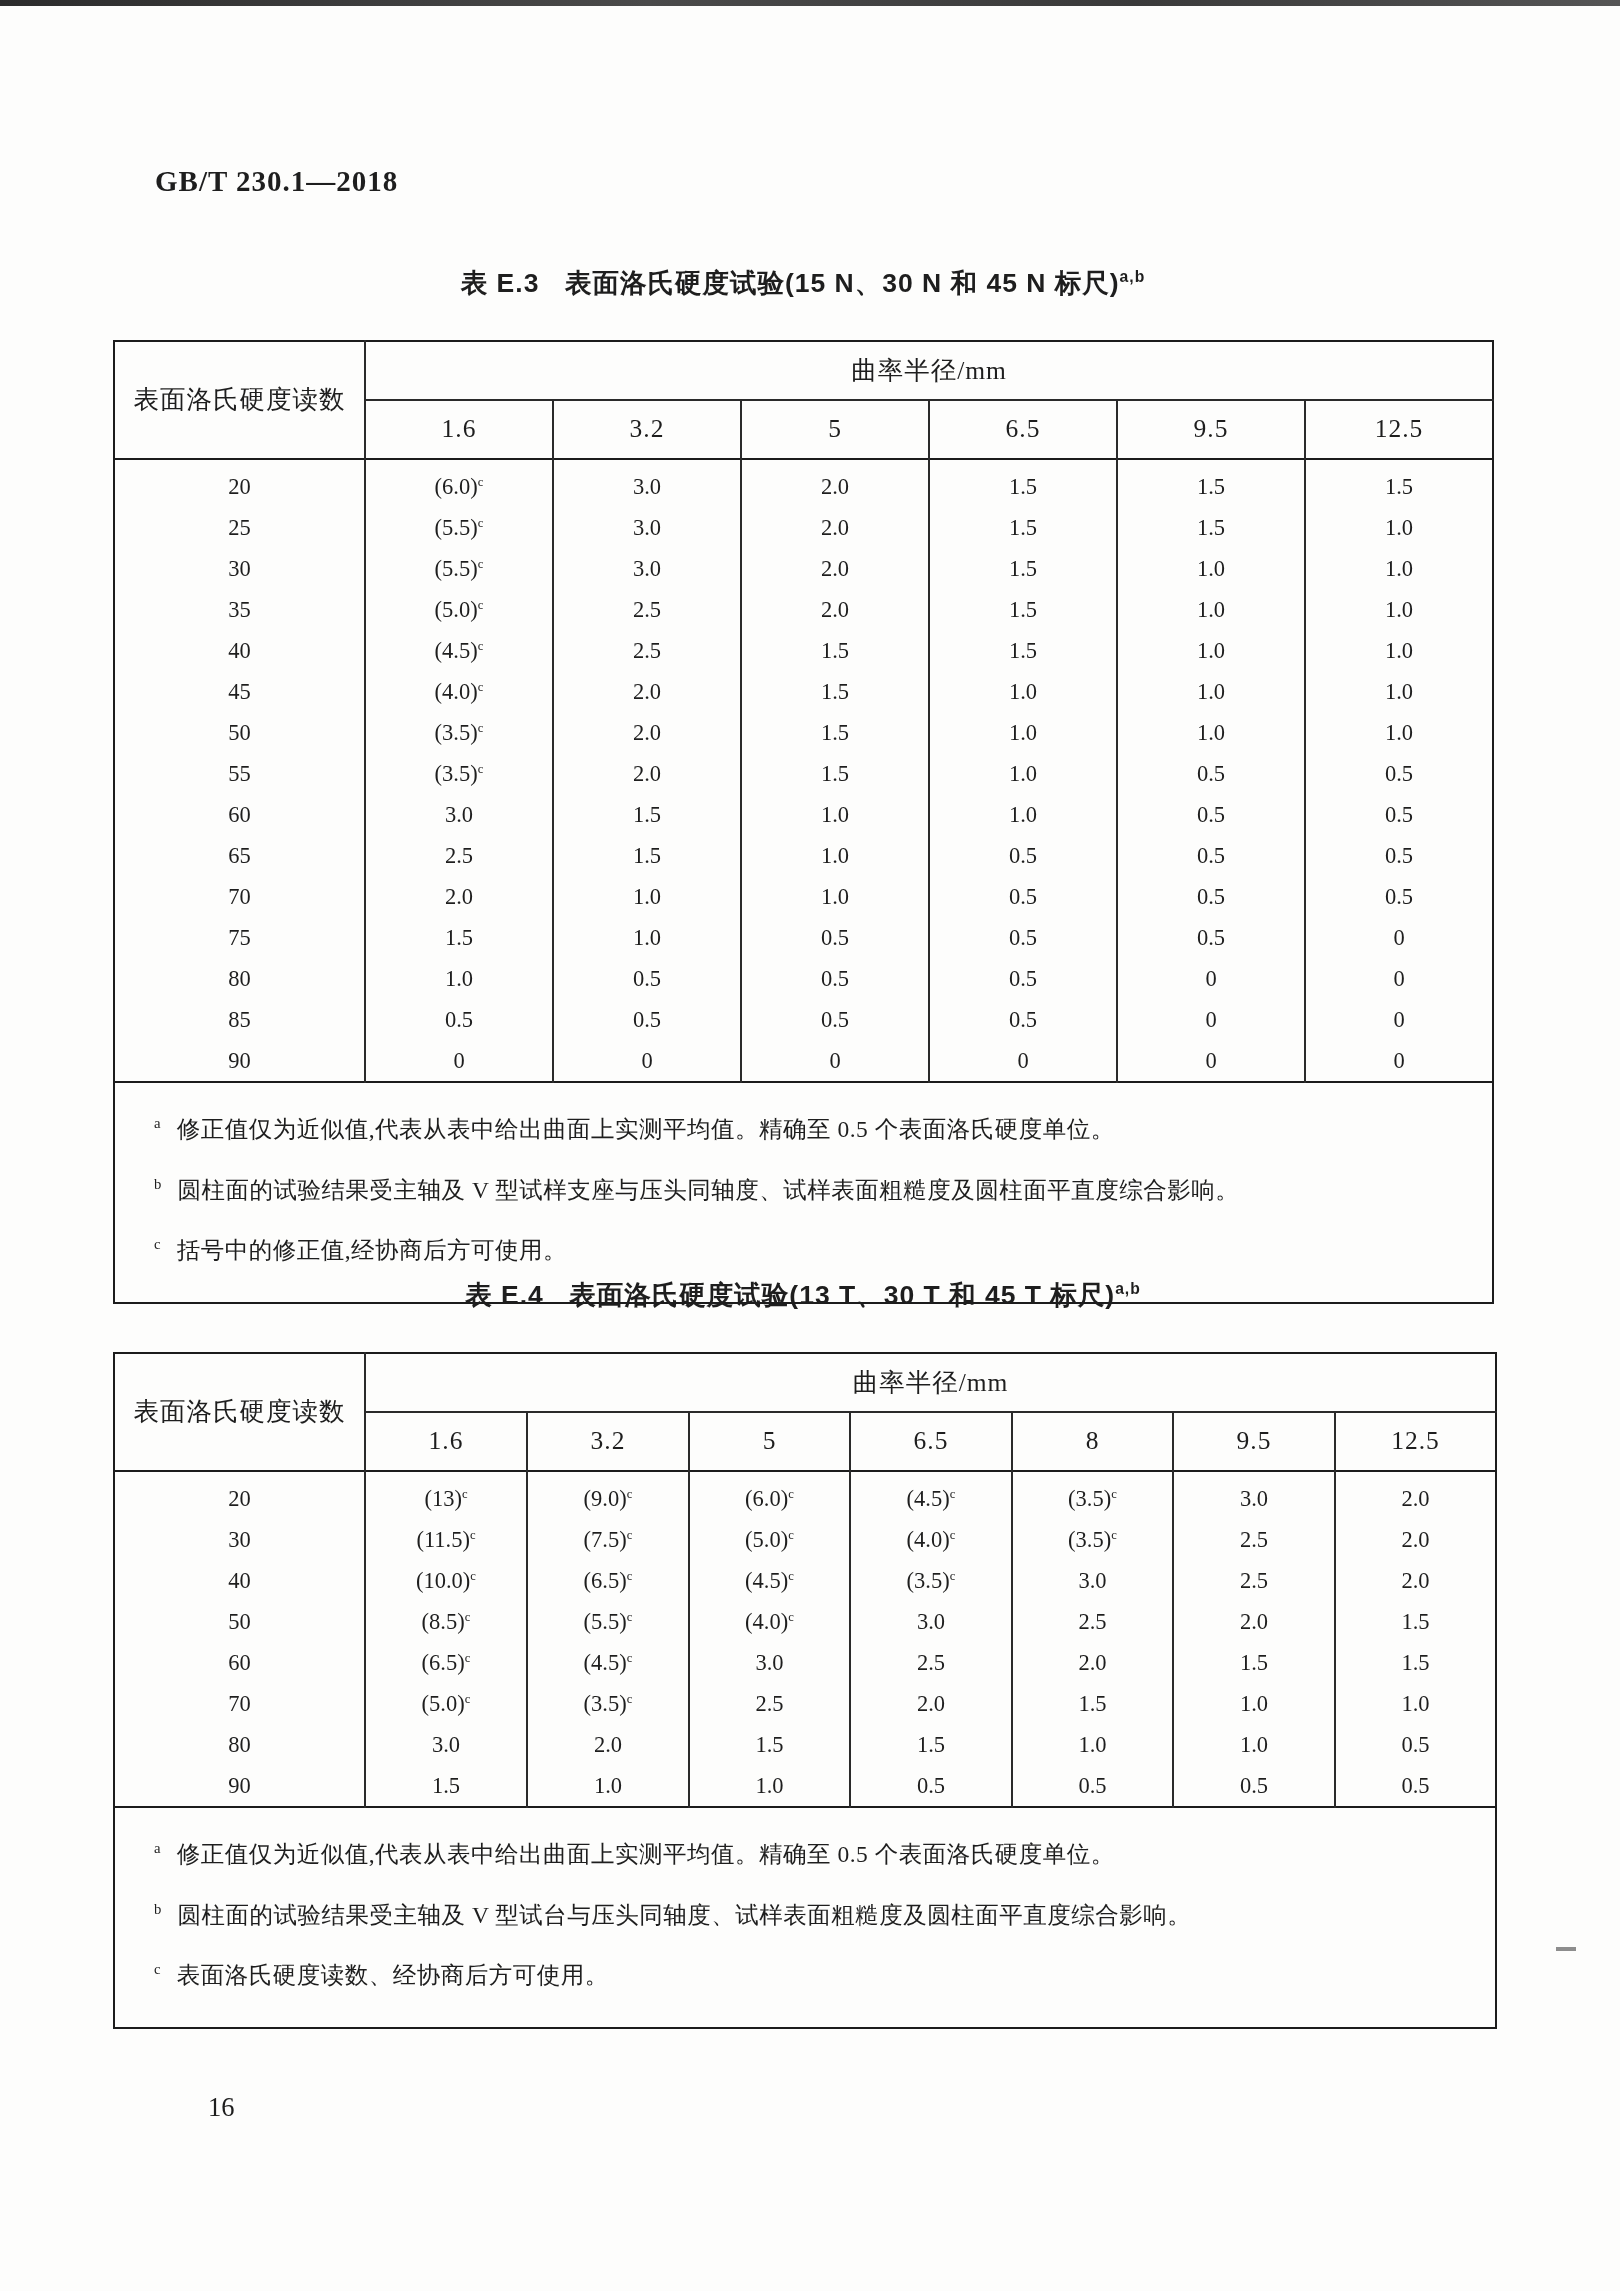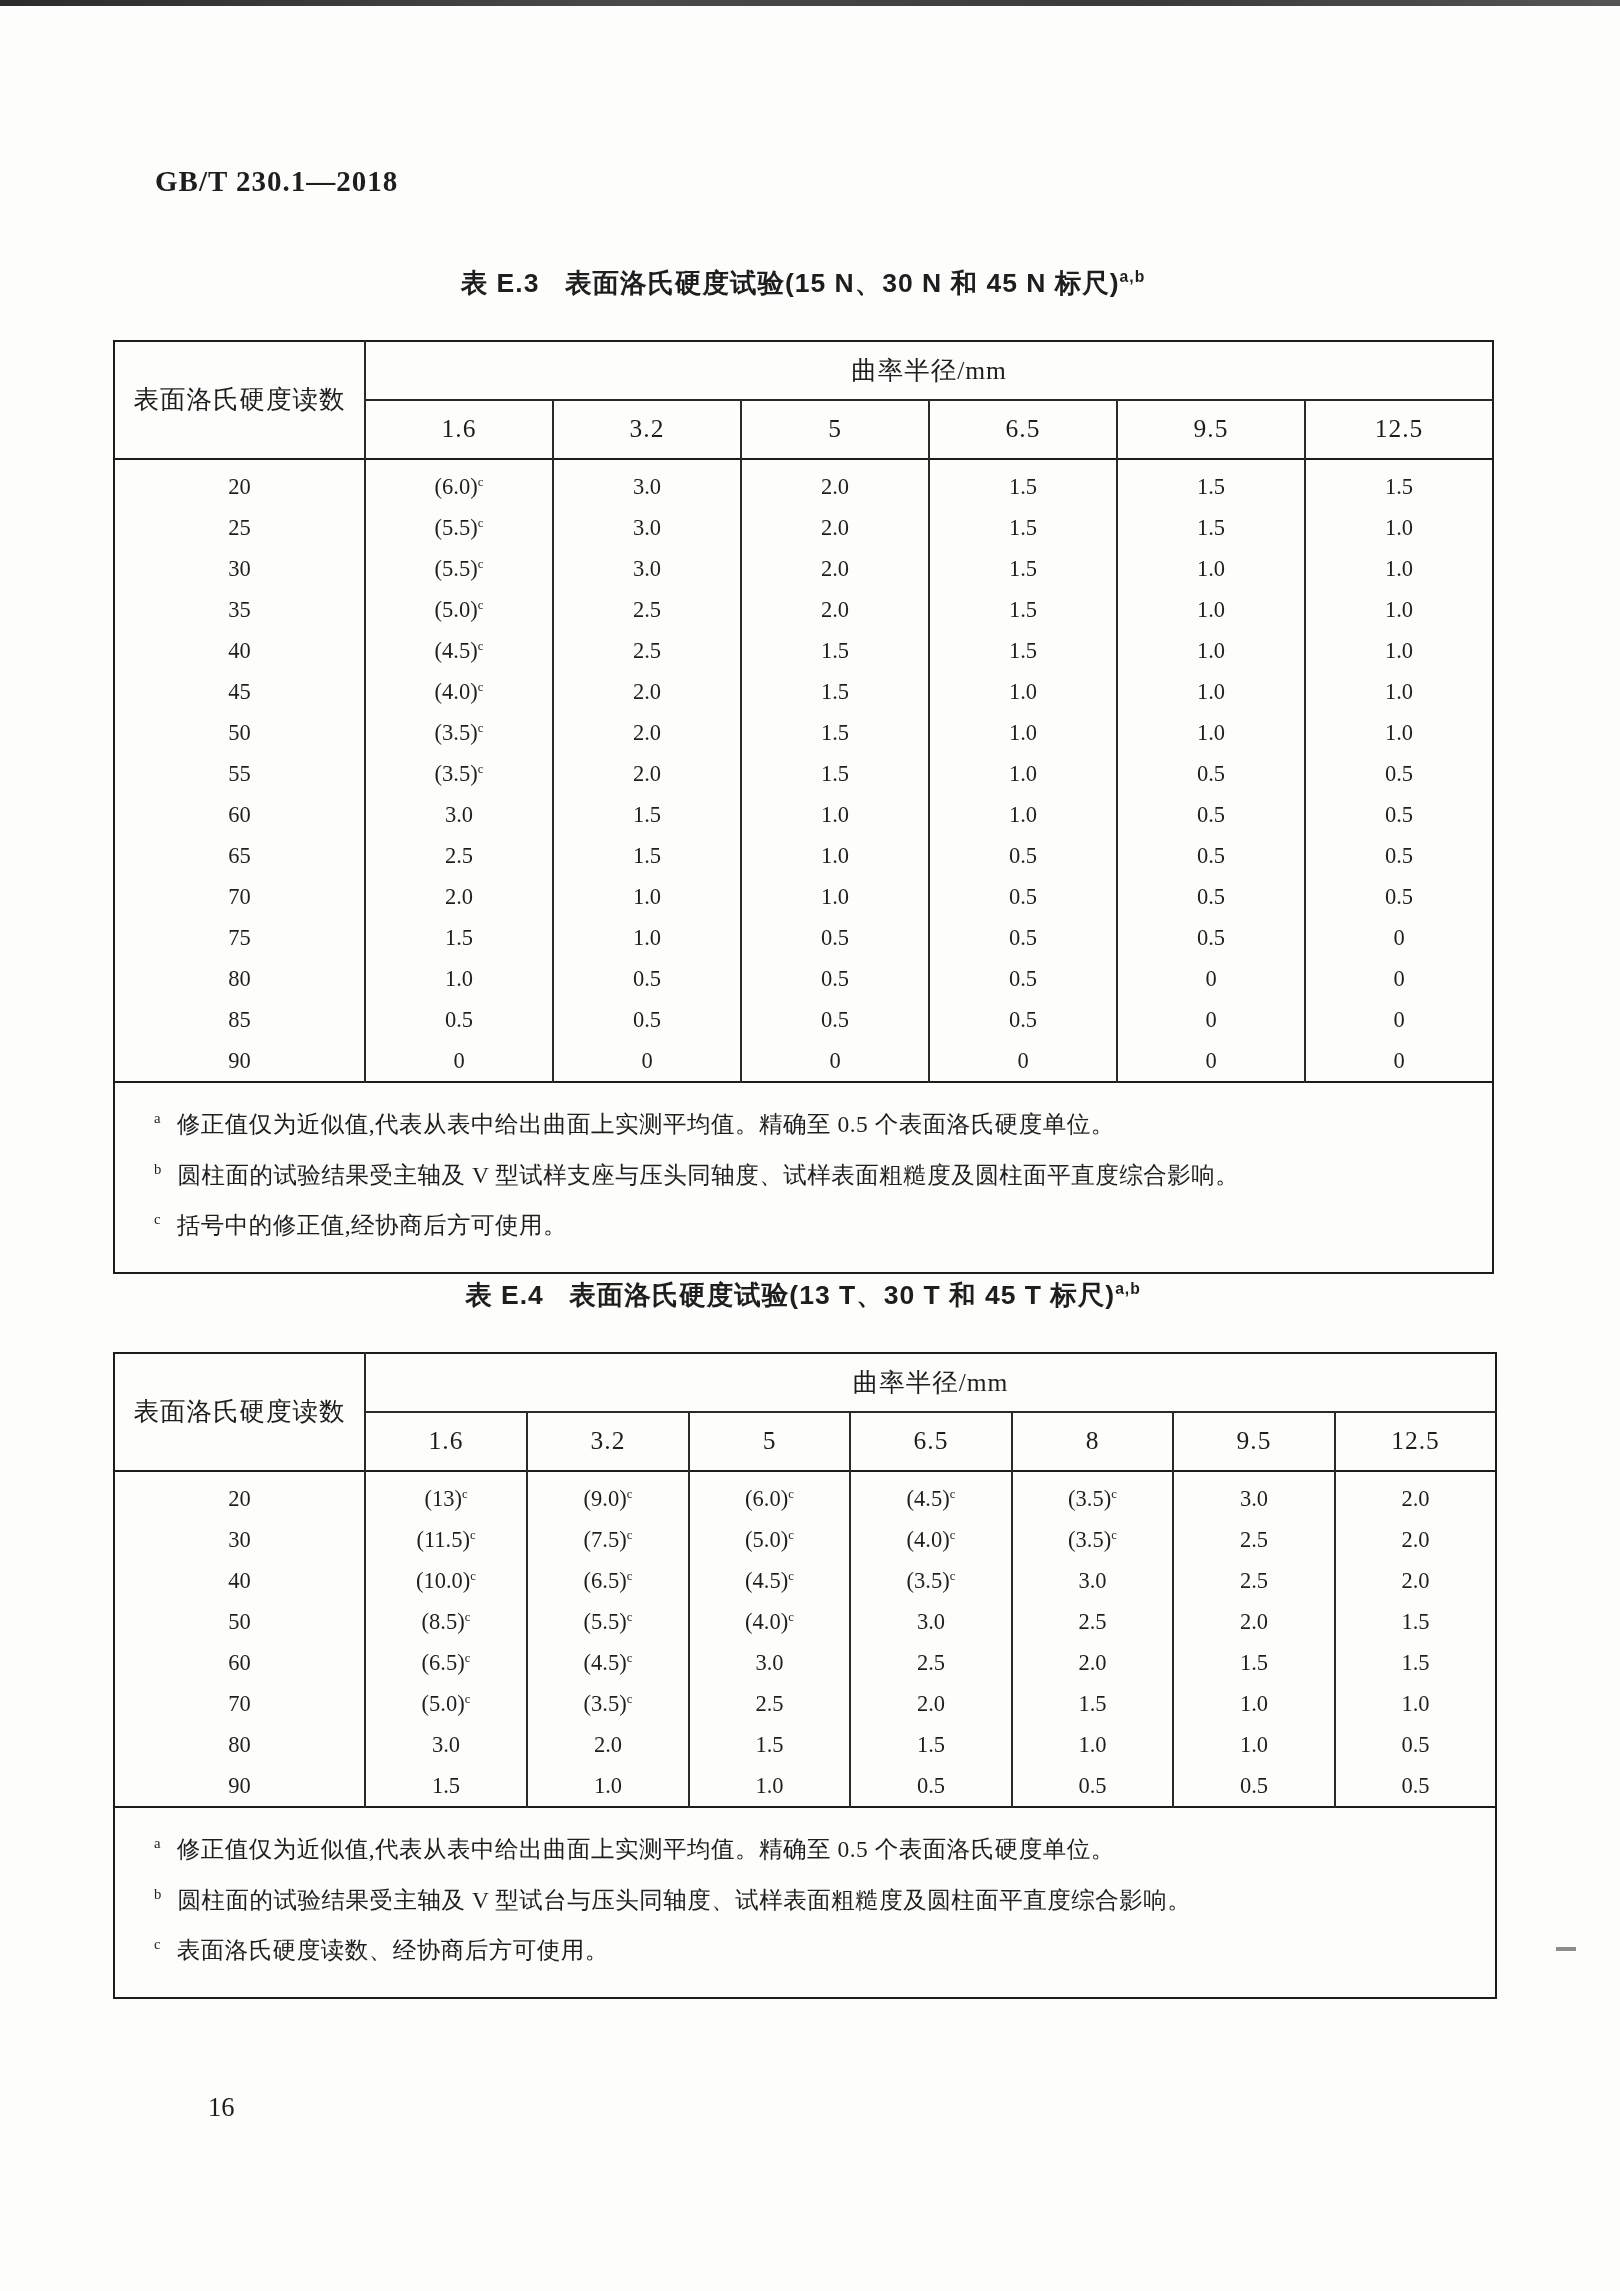--- a/index.html
+++ b/index.html
@@ -61,21 +61,21 @@
   }
   tbody.body-rows td:last-child{border-right:none;}
   tbody.body-rows td sup{font-size:12.7px;line-height:0;}
   tbody.body-rows tr:first-child td{padding-top:5.9px;}
   tfoot td.footnotes-cell{
     border-top:2.9px solid #1c1c1c;
     padding:21.6px 35px 15.7px 39px;
     text-align:left;vertical-align:top;
   }
   .footnote{
-    margin:0 0 15.7px 0;font-size:23.5px;line-height:29px;letter-spacing:0.5px;
+    margin:0 0 15.7px 0;font-size:23.5px;line-height:39px;letter-spacing:0.5px;
   }
   .footnote sup{font-size:14.7px;margin-right:15.7px;}
 </style>
 </head>
 <body>
 
 <div class="scan-top-line"></div>
 <div class="scan-dash"></div>
 
 <div class="doc-code">GB/T 230.1—2018</div>

